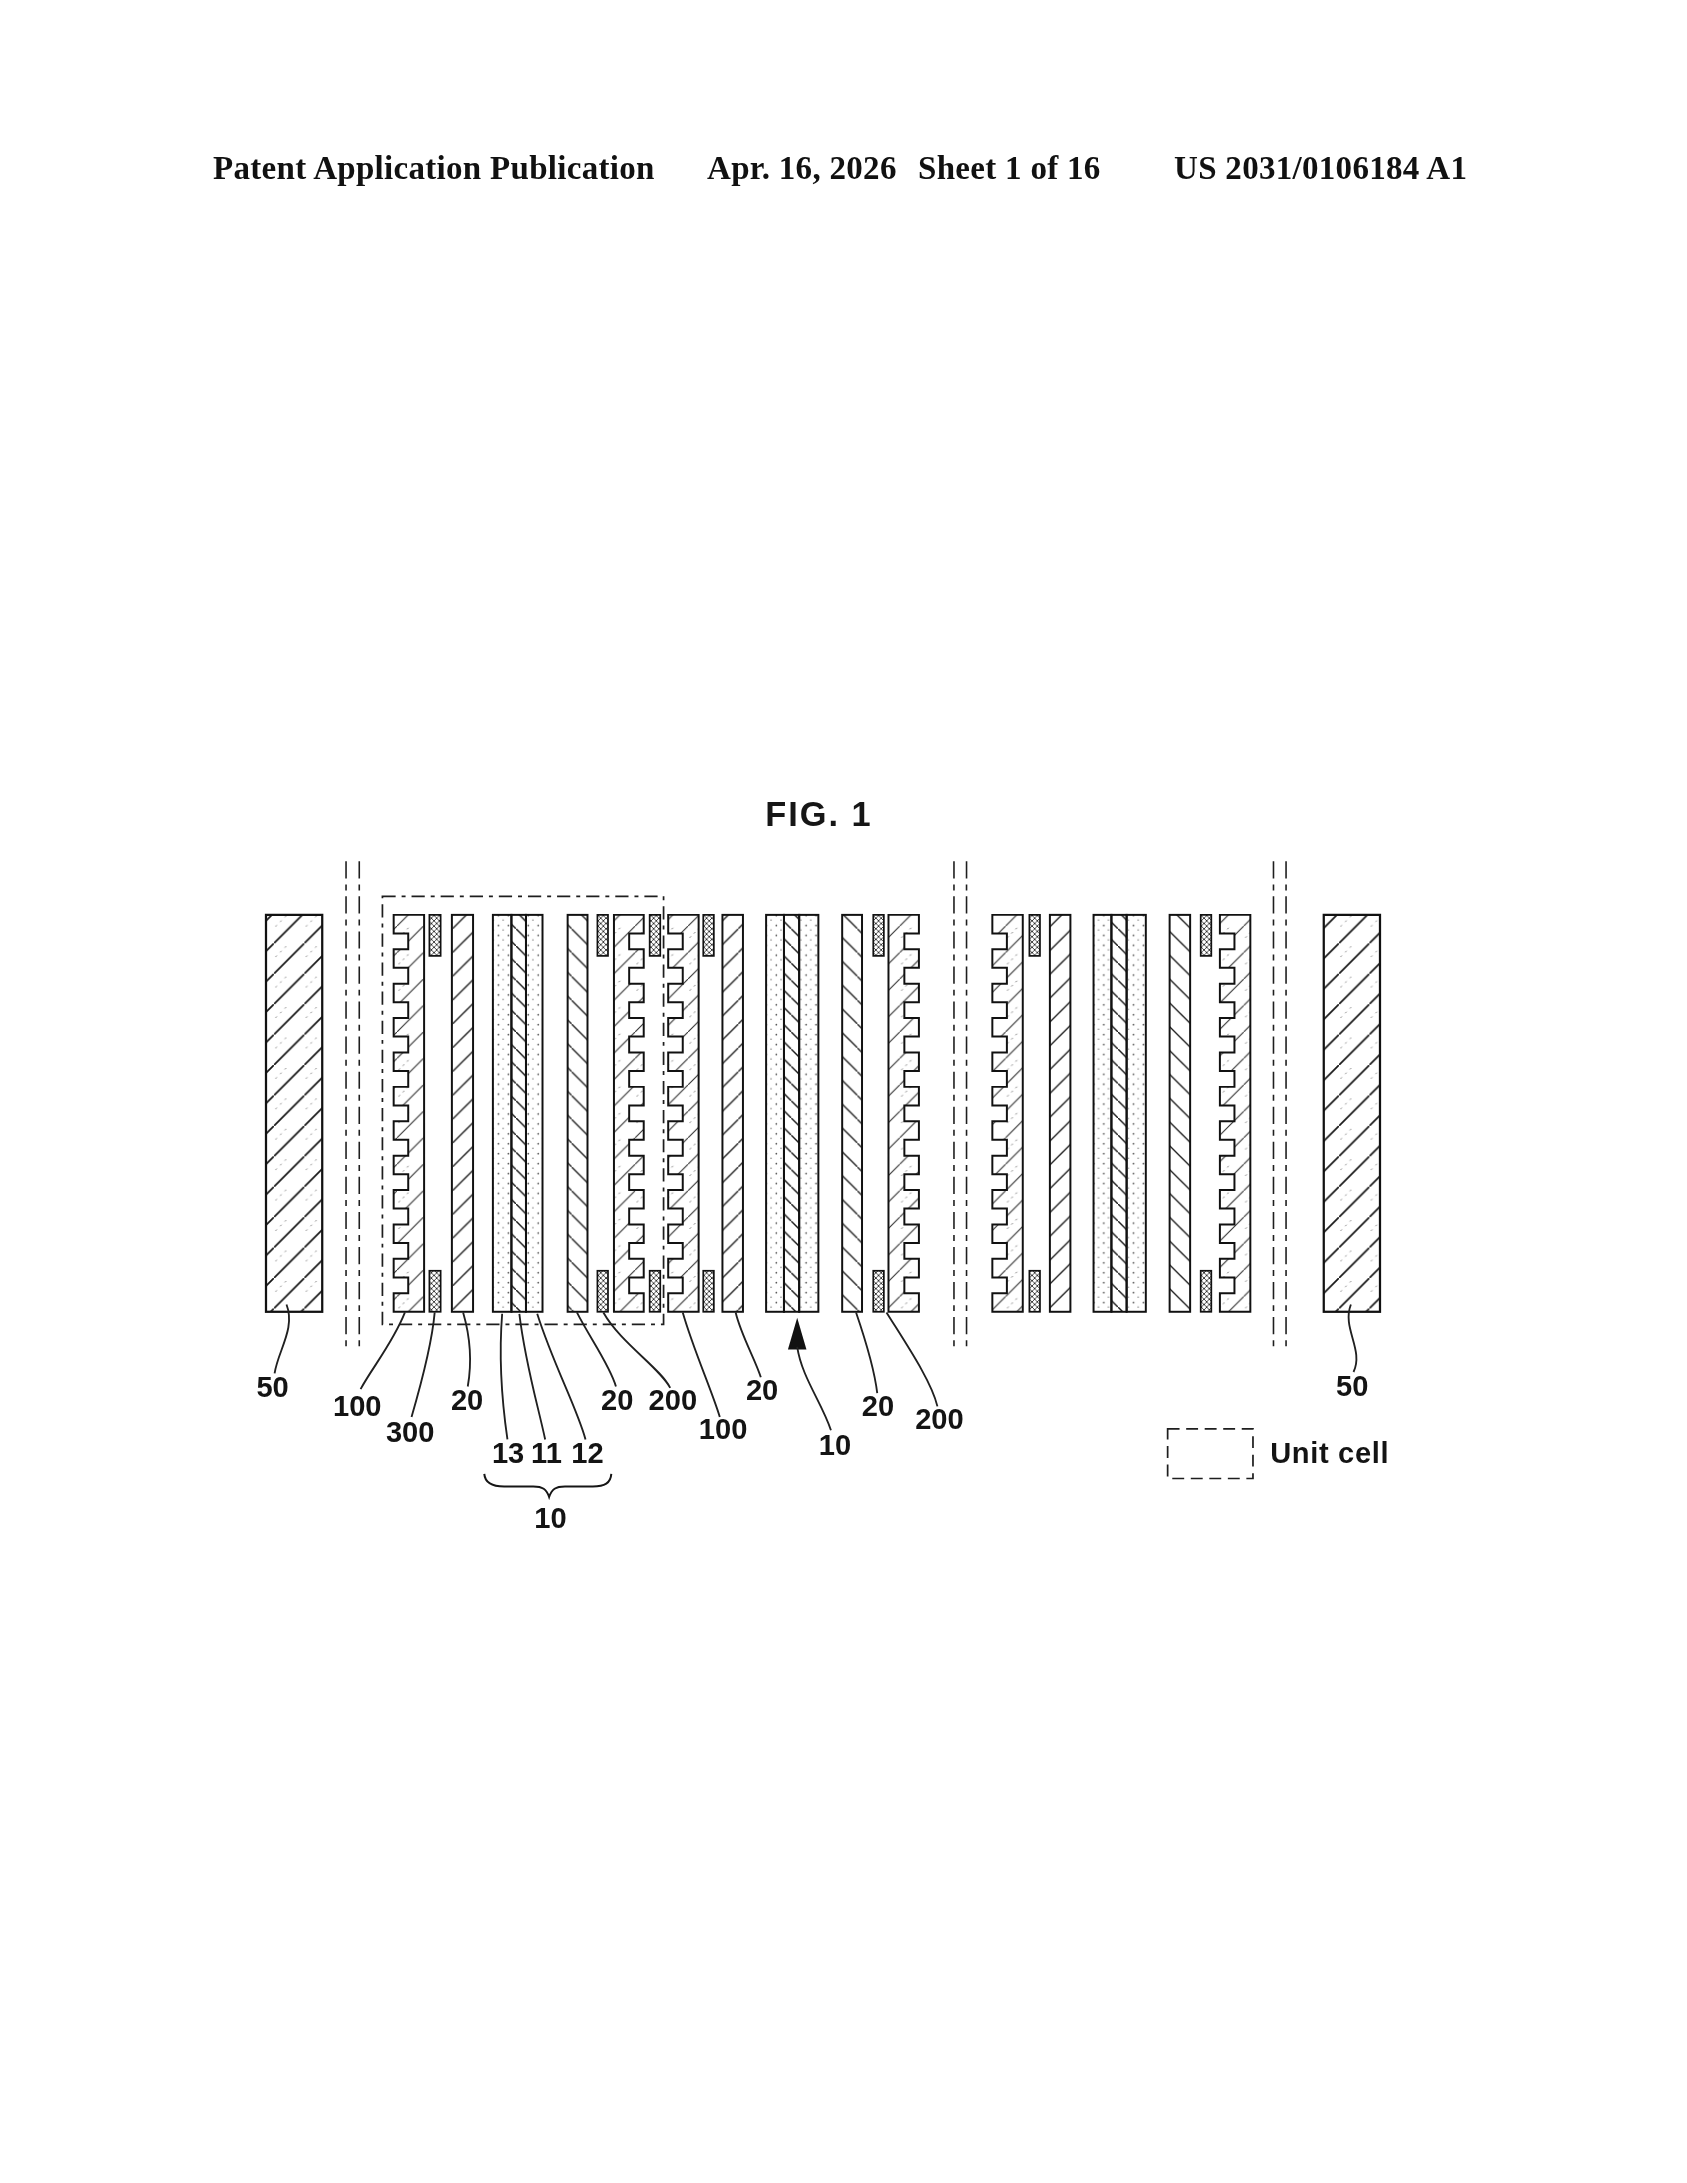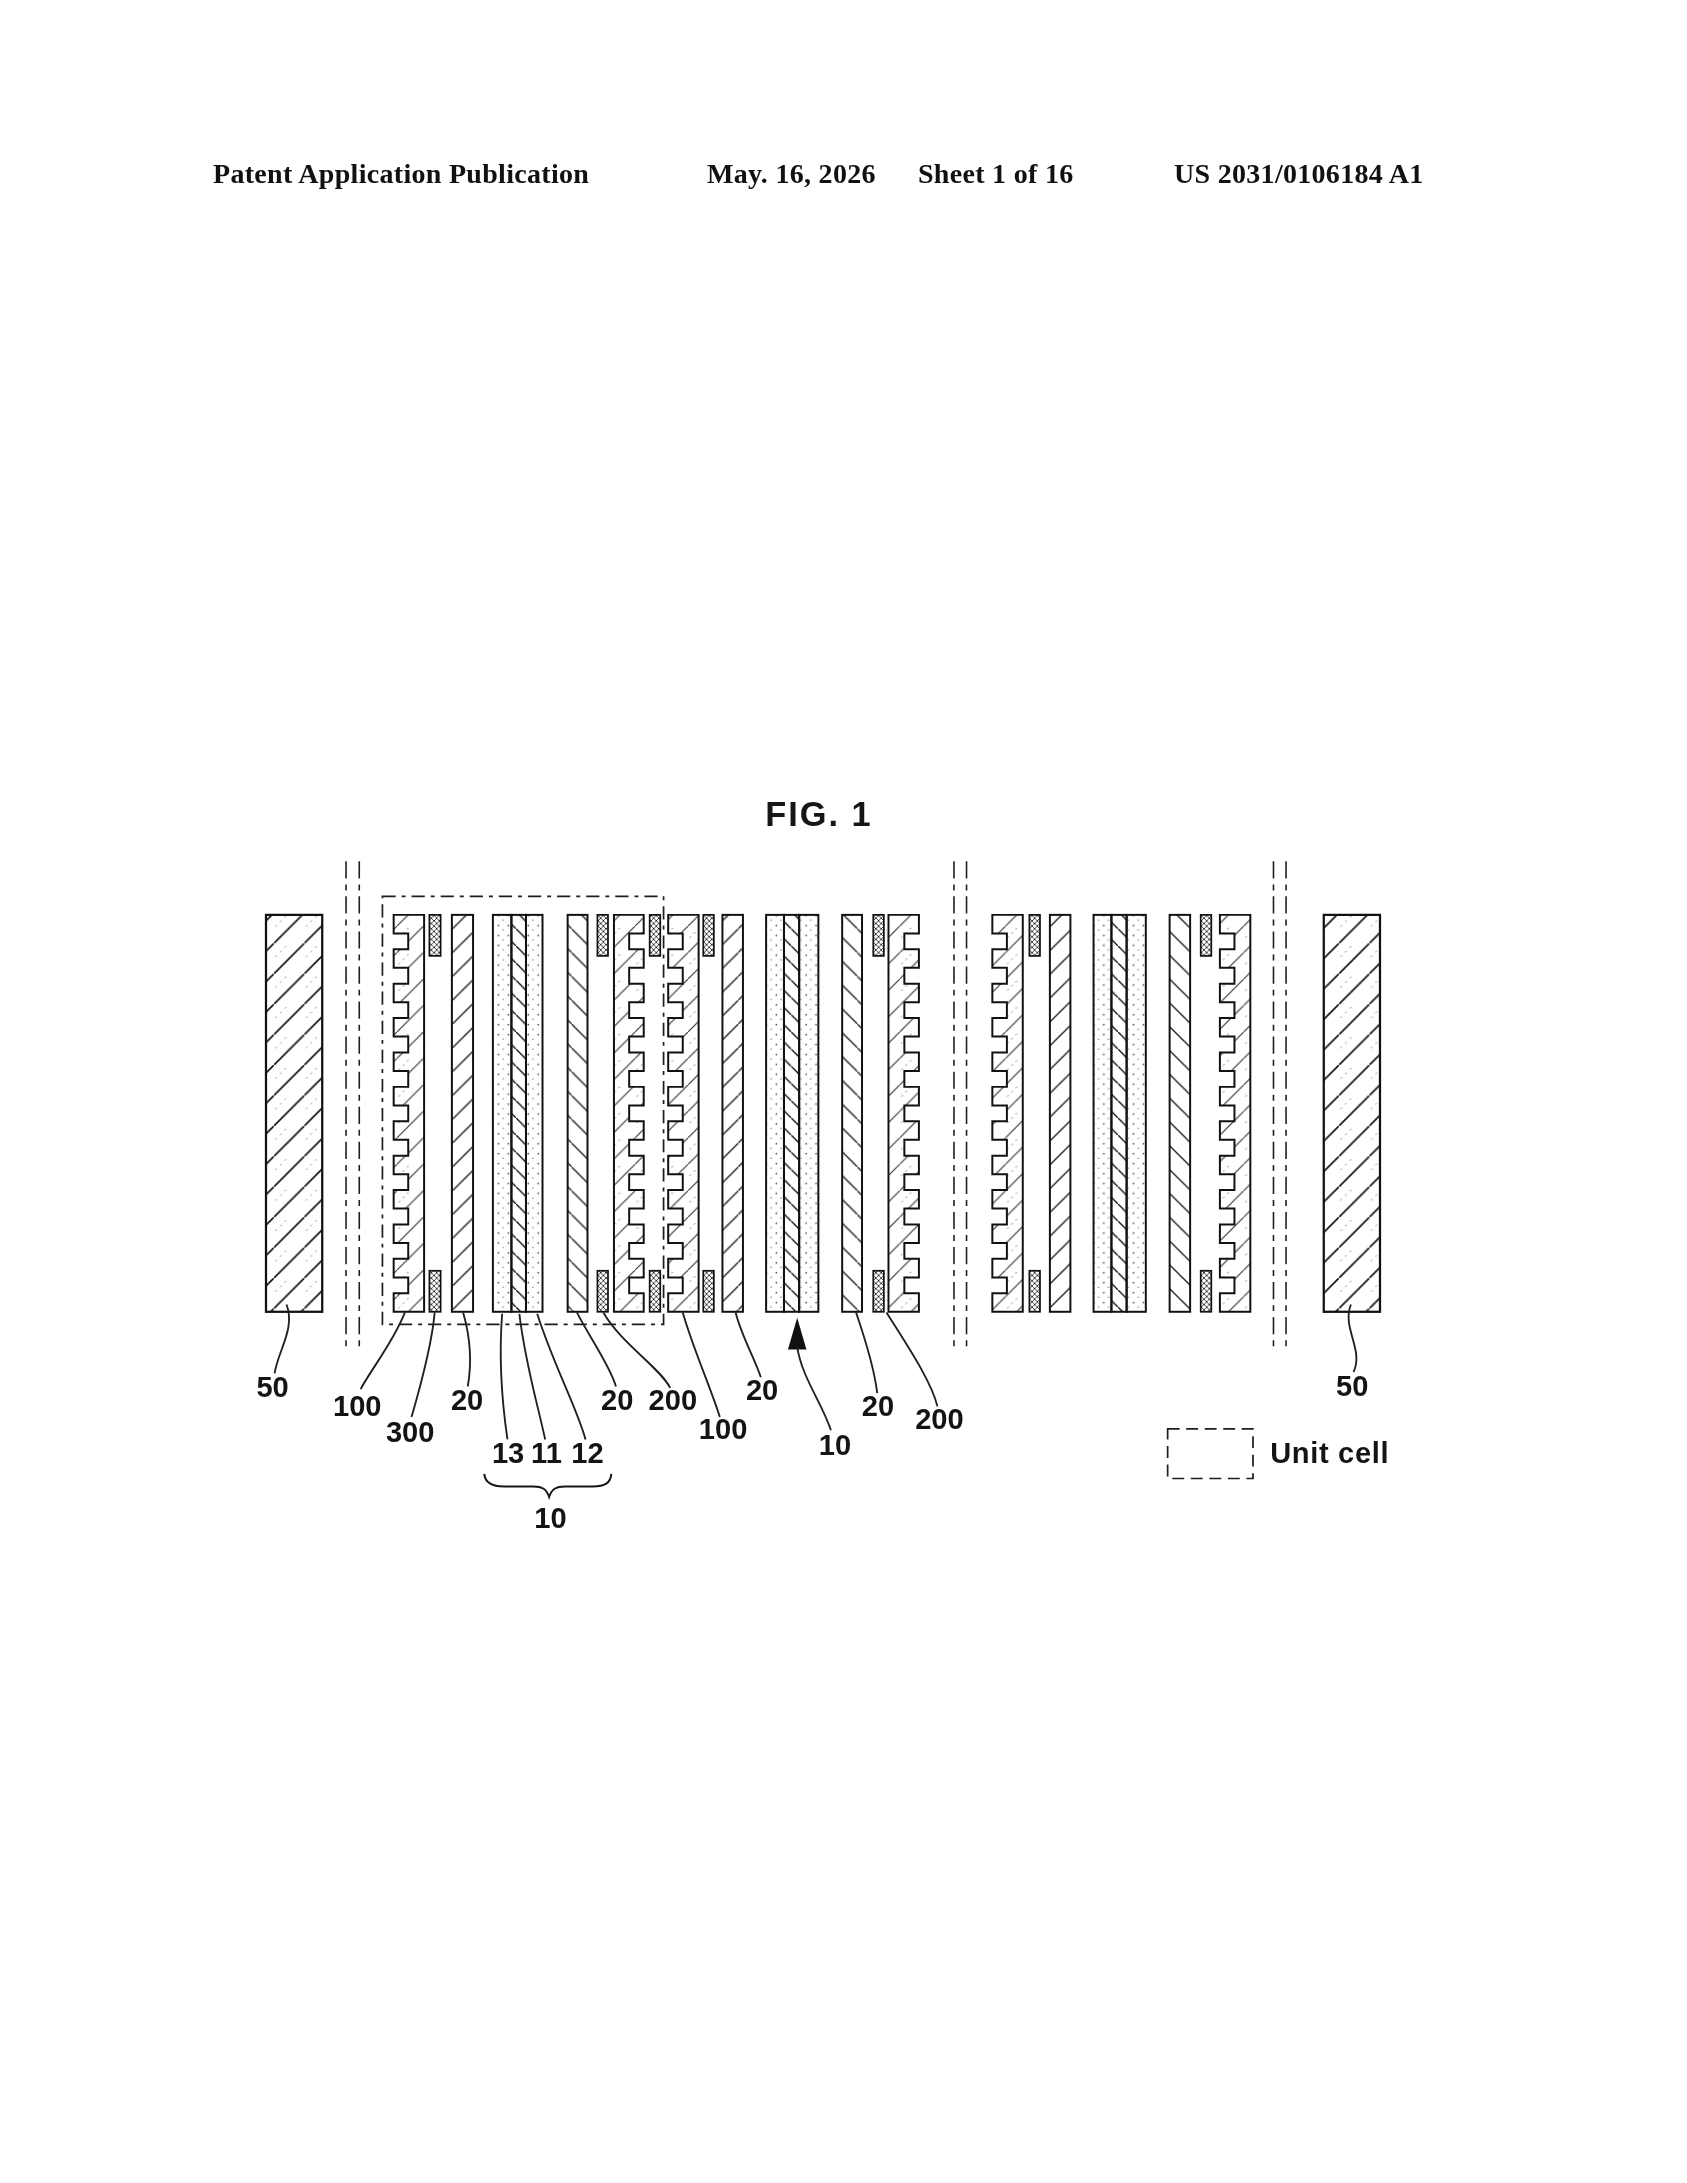--- a/index.html
+++ b/index.html
@@ -6,27 +6,26 @@
   .page{
     position:relative;
     width:1687px;height:2183px;
     background:#ffffff;
     overflow:hidden;
     font-family:"Liberation Serif", serif;
   }
   .hdr-item{
     position:absolute;
     top:150px;
-    font-size:28px;
+    font-size:33px;
     font-weight:bold;
     letter-spacing:0.3px;
     color:#111;
     white-space:nowrap;
     font-family:"Liberation Serif", serif;
-    margin-top:8px;
   }
   #hdr-pub{left:213px;}
   #hdr-date{left:707px;}
   #hdr-sheet{left:918px;}
   #hdr-num{left:1174px;}
   svg{position:absolute;left:0;top:0;}
   .figtitle{
     font-family:"Liberation Sans", sans-serif;
     font-size:52px;
     font-weight:600;
@@ -47,21 +46,21 @@
     fill:#141414;
   }
   .leader{stroke:#202020;stroke-width:2.8;fill:none;}
 </style>
 </head>
 <body>
 
 <div class="page">
 
   <div class="hdr-item" id="hdr-pub">Patent Application Publication</div>
-  <div class="hdr-item" id="hdr-date">May. 16, 2026</div>
+  <div class="hdr-item" id="hdr-date">Apr. 16, 2026</div>
   <div class="hdr-item" id="hdr-sheet">Sheet 1 of 16</div>
   <div class="hdr-item" id="hdr-num">US 2031/0106184 A1</div>
 
   <svg width="1687" height="2183" viewBox="0 0 2550 3300">
     <defs>
 
       <pattern id="hatchA" width="36" height="36" patternUnits="userSpaceOnUse">
         <path d="M-3 39 L39 -3" stroke="#1c1c1c" stroke-width="2"></path>
       </pattern>
 

